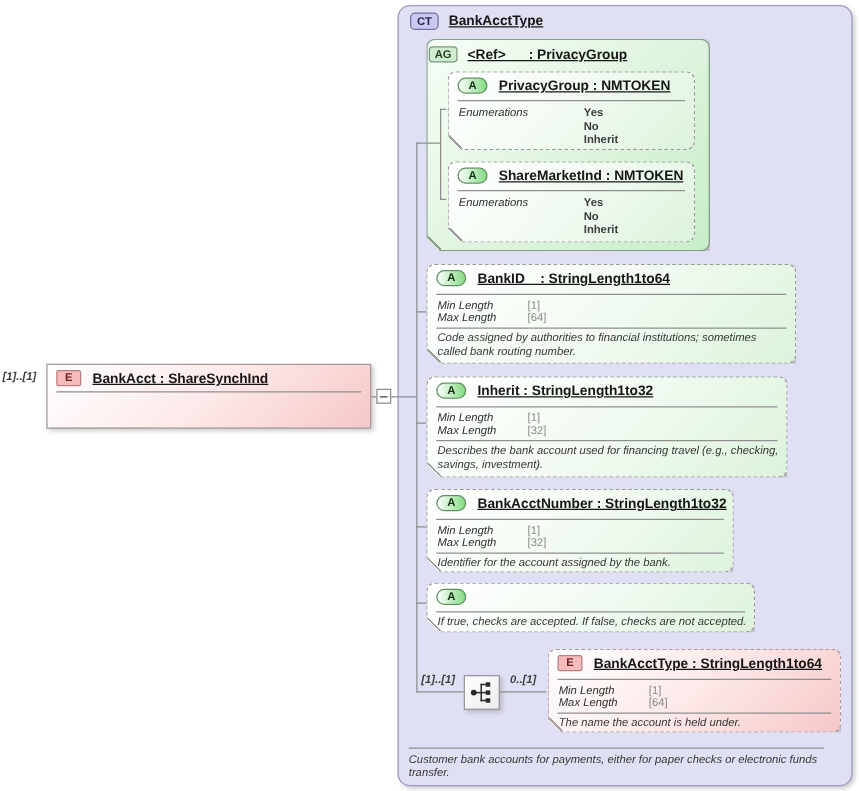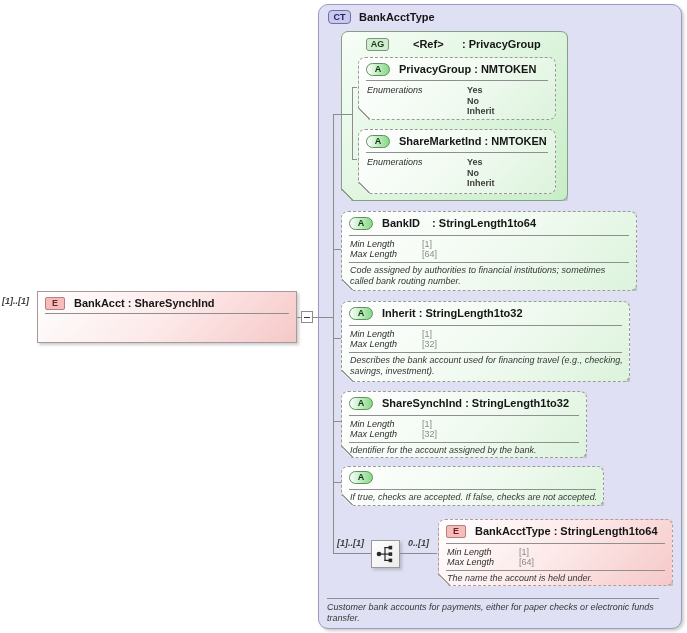--- a/index.html
+++ b/index.html
@@ -36,22 +36,22 @@
   .badge-ct { width:23px; height:14px; background:#c9c9ef; border:1px solid #6f6fa4;
               border-radius:4px; font:bold 9px/12px "Liberation Sans",sans-serif; color:#23235c; }
   .badge-ag { width:23px; height:13px; background:#cfeecf; border:1px solid #7d947d;
               border-radius:3px; font:bold 9px/11px "Liberation Sans",sans-serif; color:#1d3a1d; }
   .badge-a  { width:24px; height:13px; background:linear-gradient(90deg,#fbfffb,#84da84);
               border:1px solid #5f8f5f; border-radius:7px;
               font:bold 9px/11px "Liberation Sans",sans-serif; color:#143014; }
   .badge-e  { width:20px; height:13px; background:#f6bcbc; border:1px solid #b87f7f;
               border-radius:2px; font:bold 9px/11px "Liberation Sans",sans-serif; color:#6e1f1f; }
 
-  .trow { position:absolute; left:7px; top:4px; display:flex; align-items:flex-end; gap:9px; }
-  .btitle { font:bold 11px/14px "Liberation Sans",sans-serif; color:#161616; white-space:pre; }
+  .trow { position:absolute; left:7px; top:4px; display:flex; align-items:flex-start; gap:9px; }
+  .btitle { font:bold 11px/14px "Liberation Sans",sans-serif; color:#161616; white-space:pre;text-decoration:underline; }
 
   .sep { position:absolute; left:7px; right:7px; height:1px; background:#8f8f8f; }
 
   .flabel { position:absolute; left:8px; font:italic 9px/10px "Liberation Sans",sans-serif; color:#2e2e2e; }
   .fvalue { position:absolute; left:80px; font:9px/10px "Liberation Sans",sans-serif; color:#8a8a8a; }
   .enum-col { position:absolute; left:108px; font:bold 9px/10.5px "Liberation Sans",sans-serif; color:#3c3c3c; }
   .enum-col div { margin:0; }
   .desc { position:absolute; left:8px; font:italic 9px/10.5px "Liberation Sans",sans-serif; color:#363636; }
   .card { position:absolute; font:bold italic 9px/10px "Liberation Sans",sans-serif; color:#3f3f3f; }
 
@@ -78,21 +78,21 @@
     <div class="sep" style="top:21px;"></div>
   </div>
 
   <div class="node ct-box shadow" style="left:318px; top:4px; width:364px; height:625px;">
     <div class="trow" style="left:9px; top:5px; gap:8px;">
       <span class="badge badge-ct">CT</span>
       <span class="btitle">BankAcctType</span>
     </div>
 
     <div class="node ag-box cham shadow" style="left:22px; top:26px; width:227px; height:170px;">
-      <div class="trow" style="left:24px; top:5px; gap:24px;">
+      <div class="trow" style="left:1px; top:5px; gap:8px;">
         <span class="badge badge-ag">AG</span>
         <span class="btitle">&lt;Ref&gt;      : PrivacyGroup</span>
       </div>
 
       <div class="node attr-box cham" style="left:16px; top:25px; width:198px; height:63px;">
         <div class="trow">
           <span class="badge badge-a">A</span>
           <span class="btitle">PrivacyGroup : NMTOKEN</span>
         </div>
         <div class="sep" style="top:22px;"></div>
@@ -143,21 +143,21 @@
       <div class="fvalue" style="top:27px;">[1]</div>
       <div class="flabel" style="top:37px;">Max Length</div>
       <div class="fvalue" style="top:37px;">[32]</div>
       <div class="sep" style="top:50px;"></div>
       <div class="desc" style="top:53px; width:273px;">Describes the bank account used for financing travel (e.g., checking, savings, investment).</div>
     </div>
 
     <div class="node attr-box cham shadow" style="left:22px; top:386px; width:246px; height:67px;">
       <div class="trow">
         <span class="badge badge-a">A</span>
-        <span class="btitle">ShareSynchInd : StringLength1to32</span>
+        <span class="btitle">BankAcctNumber : StringLength1to32</span>
       </div>
       <div class="sep" style="top:23px;"></div>
       <div class="flabel" style="top:27px;">Min Length</div>
       <div class="fvalue" style="top:27px;">[1]</div>
       <div class="flabel" style="top:37px;">Max Length</div>
       <div class="fvalue" style="top:37px;">[32]</div>
       <div class="sep" style="top:50px;"></div>
       <div class="desc" style="top:53px; width:230px;">Identifier for the account assigned by the bank.</div>
     </div>
 

